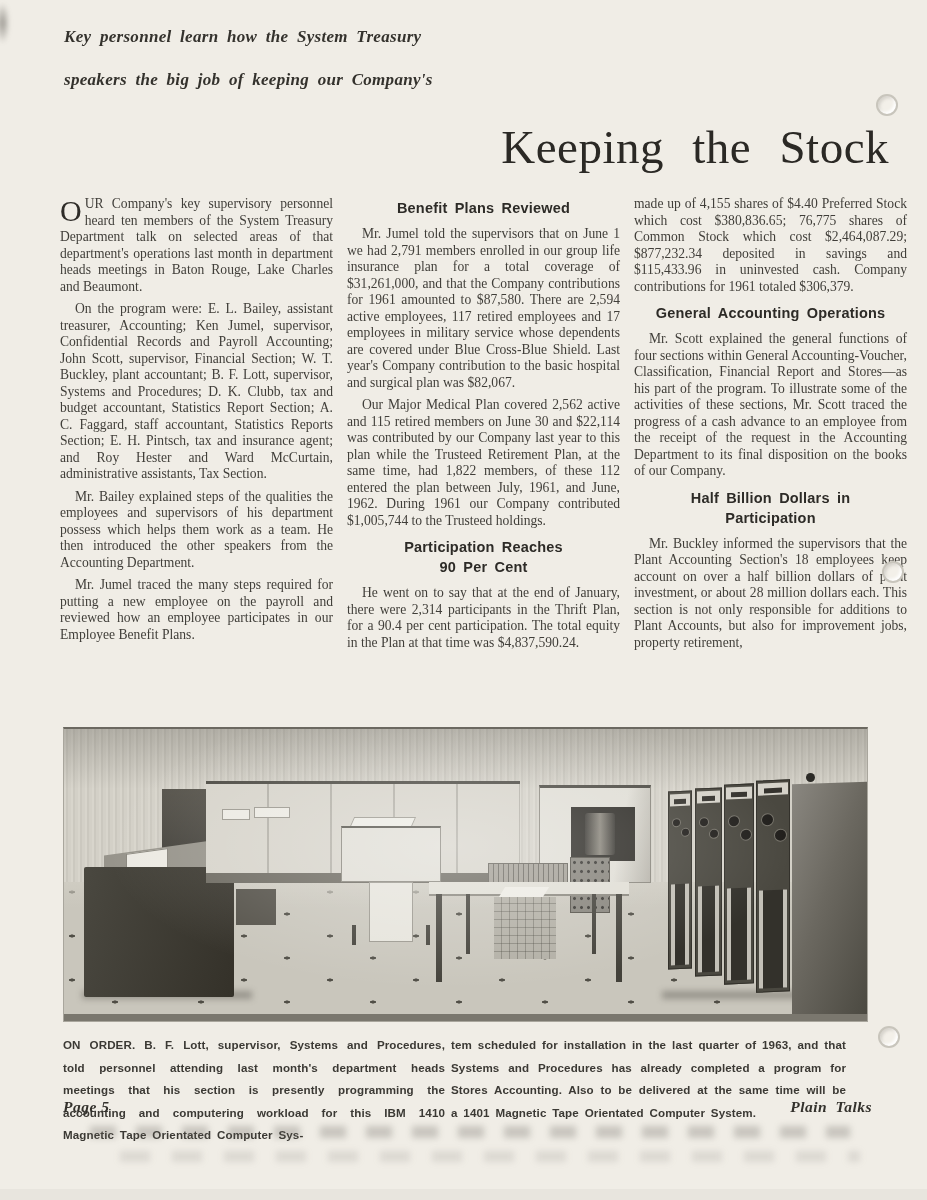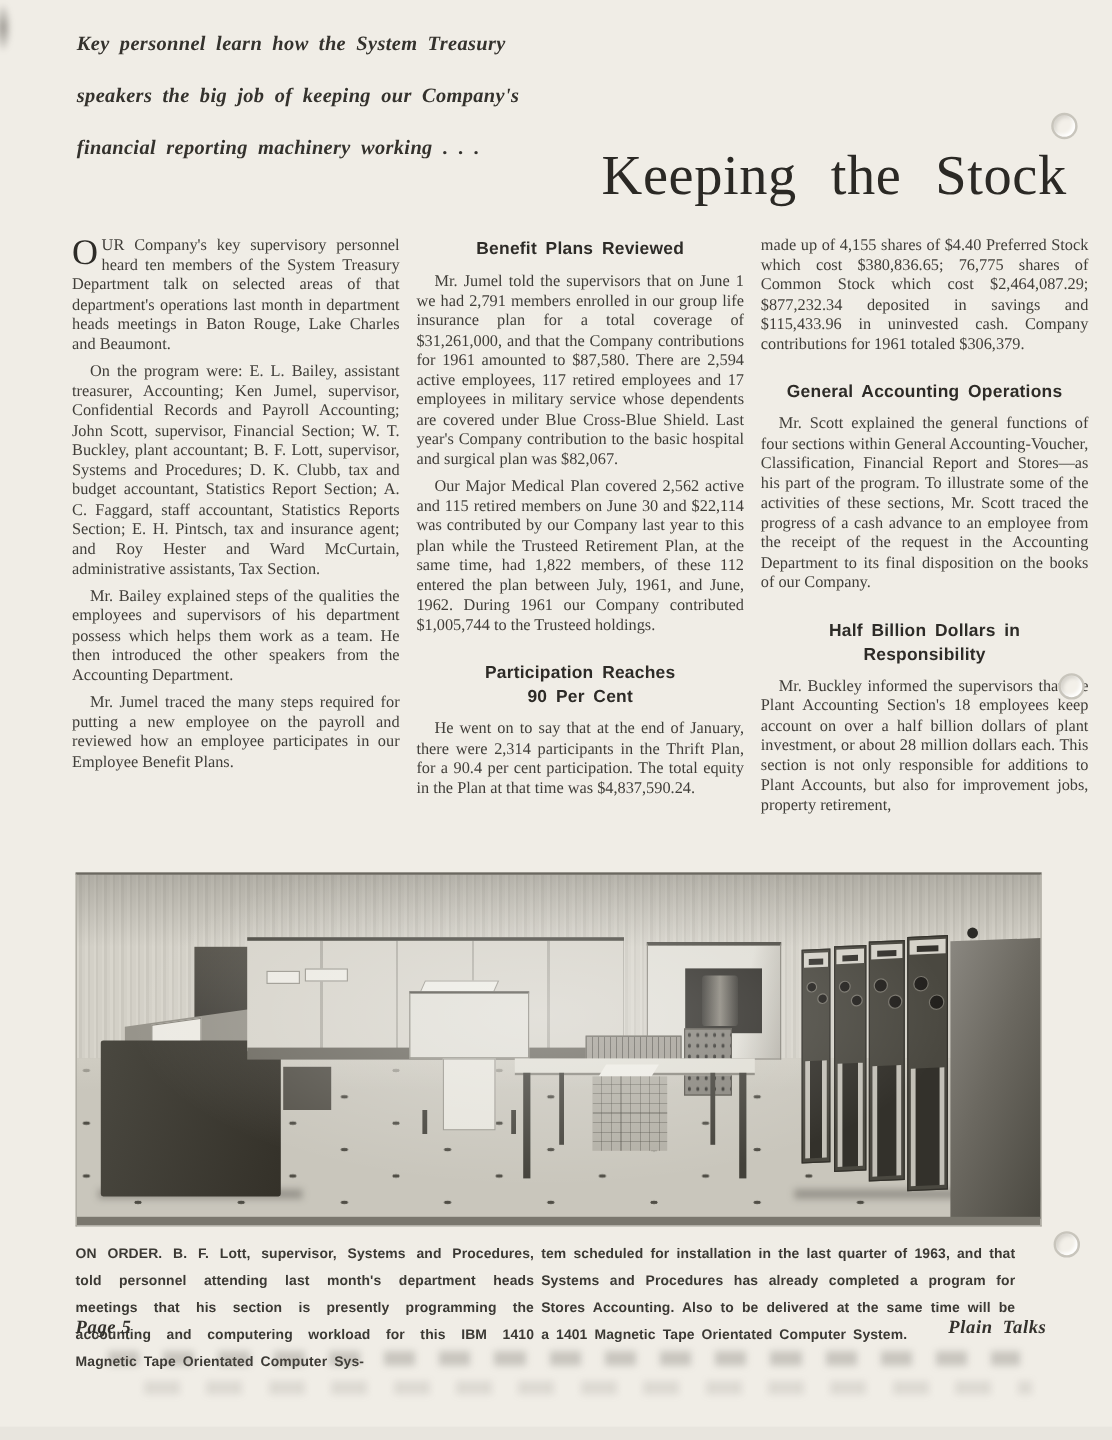--- a/index.html
+++ b/index.html
@@ -13,21 +13,21 @@
         color:#2b2925;word-spacing:16px;letter-spacing:.5px;font-weight:400;}
   
   .text-columns{position:absolute;left:60px;top:196px;width:847px;display:flex;gap:14px;}
   .col{width:273px;font-size:13.6px;line-height:16.5px;text-align:justify;color:#403e39;}
   .col p{margin:0 0 6px 0;text-indent:15px;}
   .col p.no-indent{text-indent:0;}
   .drop-cap{float:left;font-size:30px;line-height:27px;padding:1px 3px 0 0;color:#2e2c28;}
   .col-heading{font-family:"Liberation Sans","DejaVu Sans",sans-serif;font-weight:700;
         font-size:14.5px;line-height:20px;text-align:center;color:#2d2b27;
         letter-spacing:.2px;word-spacing:3px;margin:2px 0 8px 0;text-indent:0;}
-  .col-heading.mid{margin-top:22px;}
+  .col-heading.mid{margin-top:8px;}
   
   .photo{position:absolute;left:63px;top:727px;width:805px;height:295px;overflow:hidden;
         background:#cdcac1;border:1px solid #a9a69d;border-top:2px solid #6b6860;box-sizing:border-box;}
   .curtain{position:absolute;left:0;top:0;width:100%;height:153px;
         background:repeating-linear-gradient(90deg,#d8d5cc 0 2px,#cbc8bf 2px 4px,#d3d0c7 4px 7px);}
   .curtain-shade{position:absolute;left:0;top:0;width:100%;height:60px;
         background:linear-gradient(to bottom,rgba(85,82,74,.28),rgba(85,82,74,0));}
   .floor{position:absolute;left:0;top:153px;width:100%;height:142px;background-color:#c9c6bc;
         background-image:radial-gradient(#504e46 2.6px,rgba(80,78,70,0) 3.4px),
                          radial-gradient(#504e46 2.6px,rgba(80,78,70,0) 3.4px);
@@ -116,21 +116,20 @@
         background:radial-gradient(rgba(85,82,76,.55),rgba(85,82,76,0) 70%);}
 </style>
 </head>
 <body>
 
 <div class="page">
 
   <div class="kicker">
     <span class="kicker-line">Key personnel learn how the System Treasury</span>
     <span class="kicker-line">speakers the big job of keeping our Company's</span>
-    <span class="kicker-line">financial reporting machinery working . . .</span>
   </div>
 
   <div class="headline">Keeping the Stock</div>
 
   <div class="text-columns">
 
     <div class="col">
       <p class="no-indent"><span class="drop-cap">O</span><span>UR Company's key supervisory personnel heard ten members of the System Treasury Department talk on selected areas of that department's operations last month in department heads meetings in Baton Rouge, Lake Charles and Beaumont.</span></p>
       <p>On the program were: E. L. Bailey, assistant treasurer, Accounting; Ken Jumel, supervisor, Confidential Records and Payroll Accounting; John Scott, supervisor, Financial Section; W. T. Buckley, plant accountant; B. F. Lott, supervisor, Systems and Procedures; D. K. Clubb, tax and budget accountant, Statistics Report Section; A. C. Faggard, staff accountant, Statistics Reports Section; E. H. Pintsch, tax and insurance agent; and Roy Hester and Ward McCurtain, administrative assistants, Tax Section.</p>
       <p>Mr. Bailey explained steps of the qualities the employees and supervisors of his department possess which helps them work as a team. He then introduced the other speakers from the Accounting Department.</p>
@@ -147,21 +146,21 @@
       </div>
       <p>He went on to say that at the end of January, there were 2,314 participants in the Thrift Plan, for a 90.4 per cent participation. The total equity in the Plan at that time was $4,837,590.24.</p>
     </div>
 
     <div class="col">
       <p class="no-indent">made up of 4,155 shares of $4.40 Preferred Stock which cost $380,836.65; 76,775 shares of Common Stock which cost $2,464,087.29; $877,232.34 deposited in savings and $115,433.96 in uninvested cash. Company contributions for 1961 totaled $306,379.</p>
       <div class="col-heading mid">General Accounting Operations</div>
       <p>Mr. Scott explained the general functions of four sections within General Accounting-Voucher, Classification, Financial Report and Stores—as his part of the program. To illustrate some of the activities of these sections, Mr. Scott traced the progress of a cash advance to an employee from the receipt of the request in the Accounting Department to its final disposition on the books of our Company.</p>
       <div class="col-heading mid">
         <span>Half Billion Dollars in</span><br>
-        <span>Responsibility</span>
+        <span>Participation</span>
       </div>
       <p>Mr. Buckley informed the supervisors that the Plant Accounting Section's 18 employees keep account on over a half billion dollars of plant investment, or about 28 million dollars each. This section is not only responsible for additions to Plant Accounts, but also for improvement jobs, property retirement,</p>
     </div>
 
   </div>
 
   <div class="photo">
     <div class="curtain"></div>
     <div class="curtain-shade"></div>
     <div class="floor"></div>

